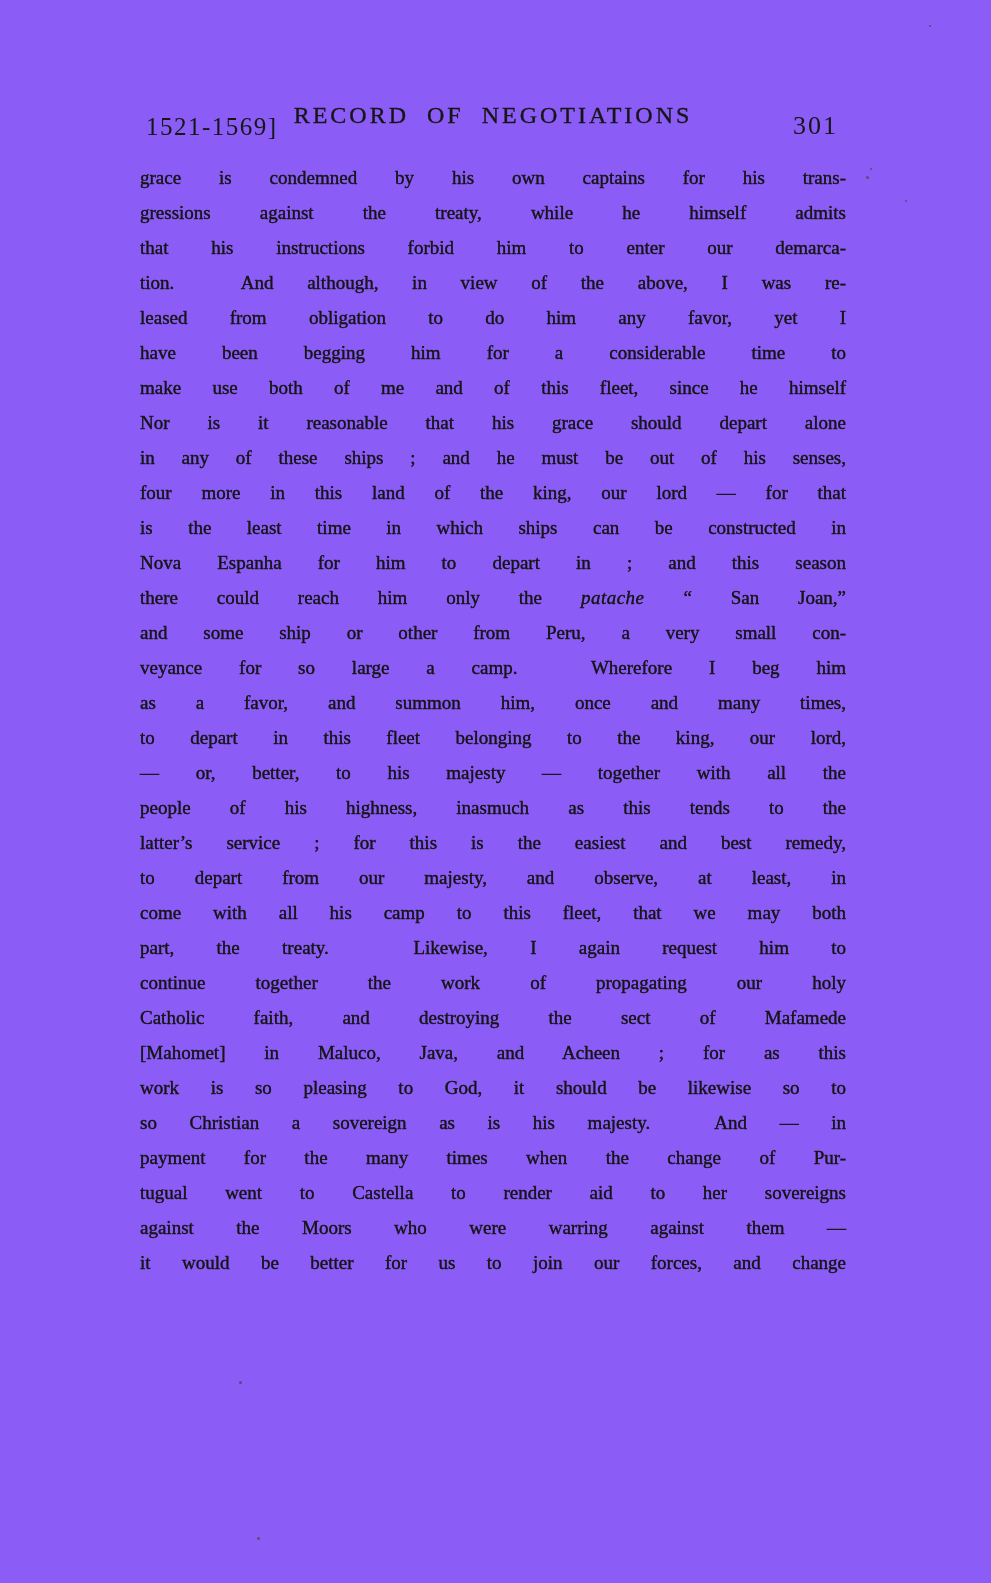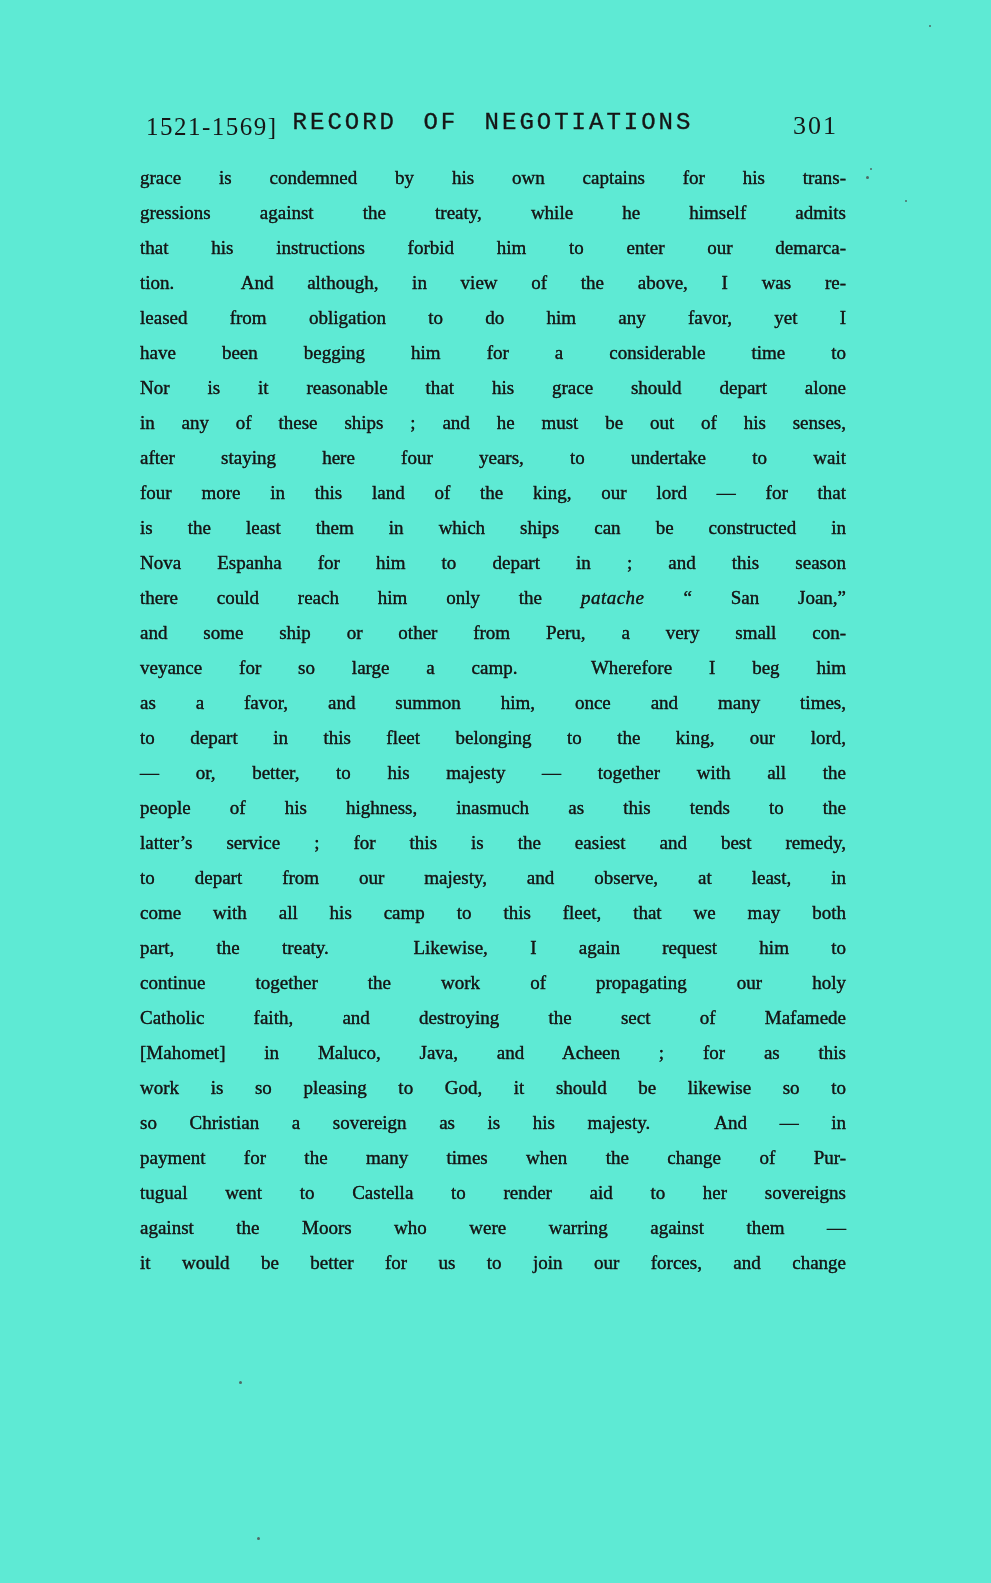--- a/index.html
+++ b/index.html
@@ -6,38 +6,37 @@
   body {
     width: 991px; height: 1583px;
     position: relative;
     background: #fdfdfb;
     font-family: "Liberation Serif", "DejaVu Serif", serif;
     color: #161616;
     overflow: hidden;
   }
   .scan-page {
     position: absolute; inset: 0;
-    background: #5eead4;
+    background: #8b5cf6;
   }
   
   .page-header {
     position: absolute;
     left: 140px; width: 706px; top: 101px; height: 40px;
   }
   .date-range {
     position: absolute; left: 6px; bottom: 0;
     font-size: 25px; letter-spacing: 1.5px;
     font-variant-numeric: oldstyle-nums;
   }
   .running-title {
-    position: absolute; left: 50%; bottom: 5px;
+    position: absolute; left: 50%; bottom: 12px;
     transform: translateX(-50%);
     font-size: 24px; letter-spacing: 3px; word-spacing: 9px;
     white-space: nowrap;
-    font-family: Liberation Mono, monospace;
     -webkit-text-stroke: 0.35px #161616;
   }
   .page-number {
     position: absolute; right: 8px; bottom: 0;
     font-size: 26px; letter-spacing: 2px; text-align: right;
   }
   
   .page-body-text {
     position: absolute;
     left: 140px; top: 160px; width: 706px;
@@ -72,25 +71,25 @@
   </div>
 
   <div class="page-body-text">
 
   <div class="text-line">grace is condemned by his own captains for his trans-</div>
       <div class="text-line">gressions against the treaty, while he himself admits</div>
       <div class="text-line">that his instructions forbid him to enter our demarca-</div>
       <div class="text-line">tion.  And although, in view of the above, I was re-</div>
       <div class="text-line">leased from obligation to do him any favor, yet I</div>
       <div class="text-line">have been begging him for a considerable time to</div>
+      <div class="text-line">make use both of me and of this fleet, since he himself</div>
       <div class="text-line">Nor is it reasonable that his grace should depart alone</div>
       <div class="text-line">in any of these ships ; and he must be out of his senses,</div>
-      <div class="text-line">after staying here four years, to undertake to wait</div>
       <div class="text-line">four more in this land of the king, our lord — for that</div>
-      <div class="text-line">is the least them in which ships can be constructed in</div>
+      <div class="text-line">is the least time in which ships can be constructed in</div>
       <div class="text-line">Nova Espanha for him to depart in ; and this season</div>
       <div class="text-line">there could reach him only the <i>patache</i> “ San Joan,”</div>
       <div class="text-line">and some ship or other from Peru, a very small con-</div>
       <div class="text-line">veyance for so large a camp.  Wherefore I beg him</div>
       <div class="text-line">as a favor, and summon him, once and many times,</div>
       <div class="text-line">to depart in this fleet belonging to the king, our lord,</div>
       <div class="text-line">— or, better, to his majesty — together with all the</div>
       <div class="text-line">people of his highness, inasmuch as this tends to the</div>
       <div class="text-line">latter’s service ; for this is the easiest and best remedy,</div>
       <div class="text-line">to depart from our majesty, and observe, at least, in</div>

